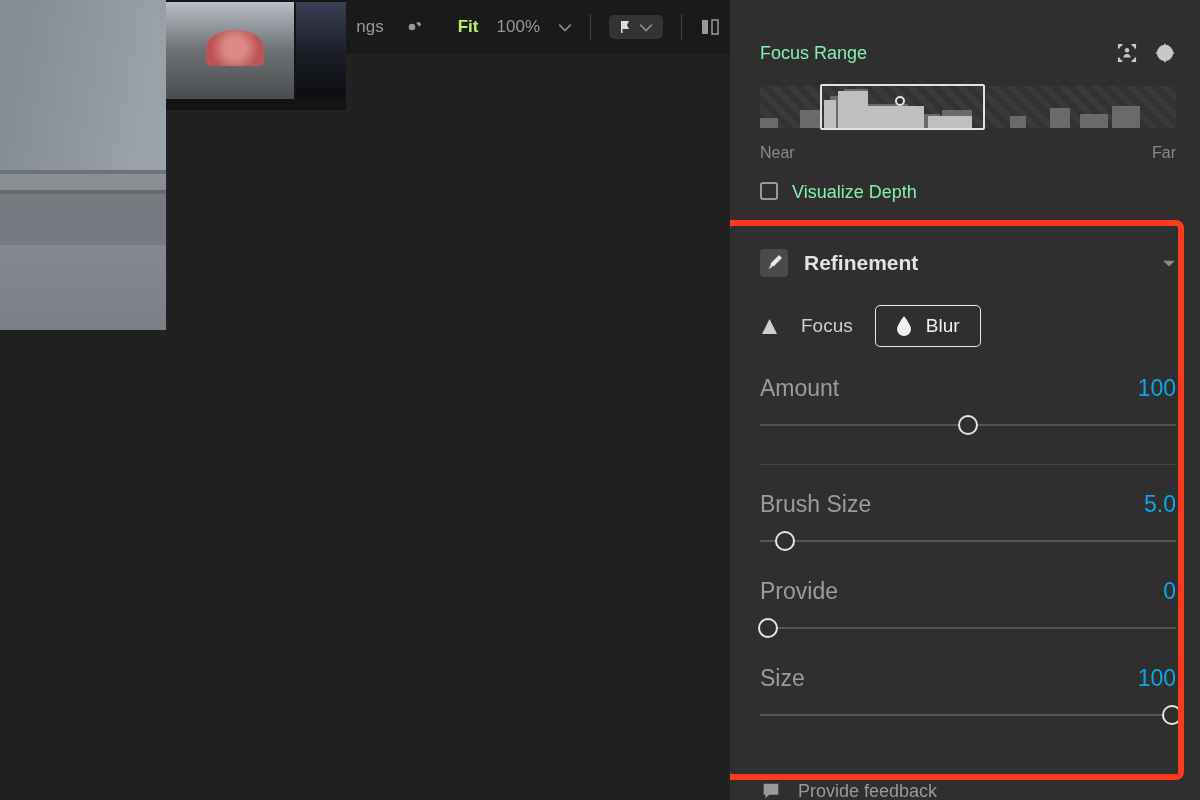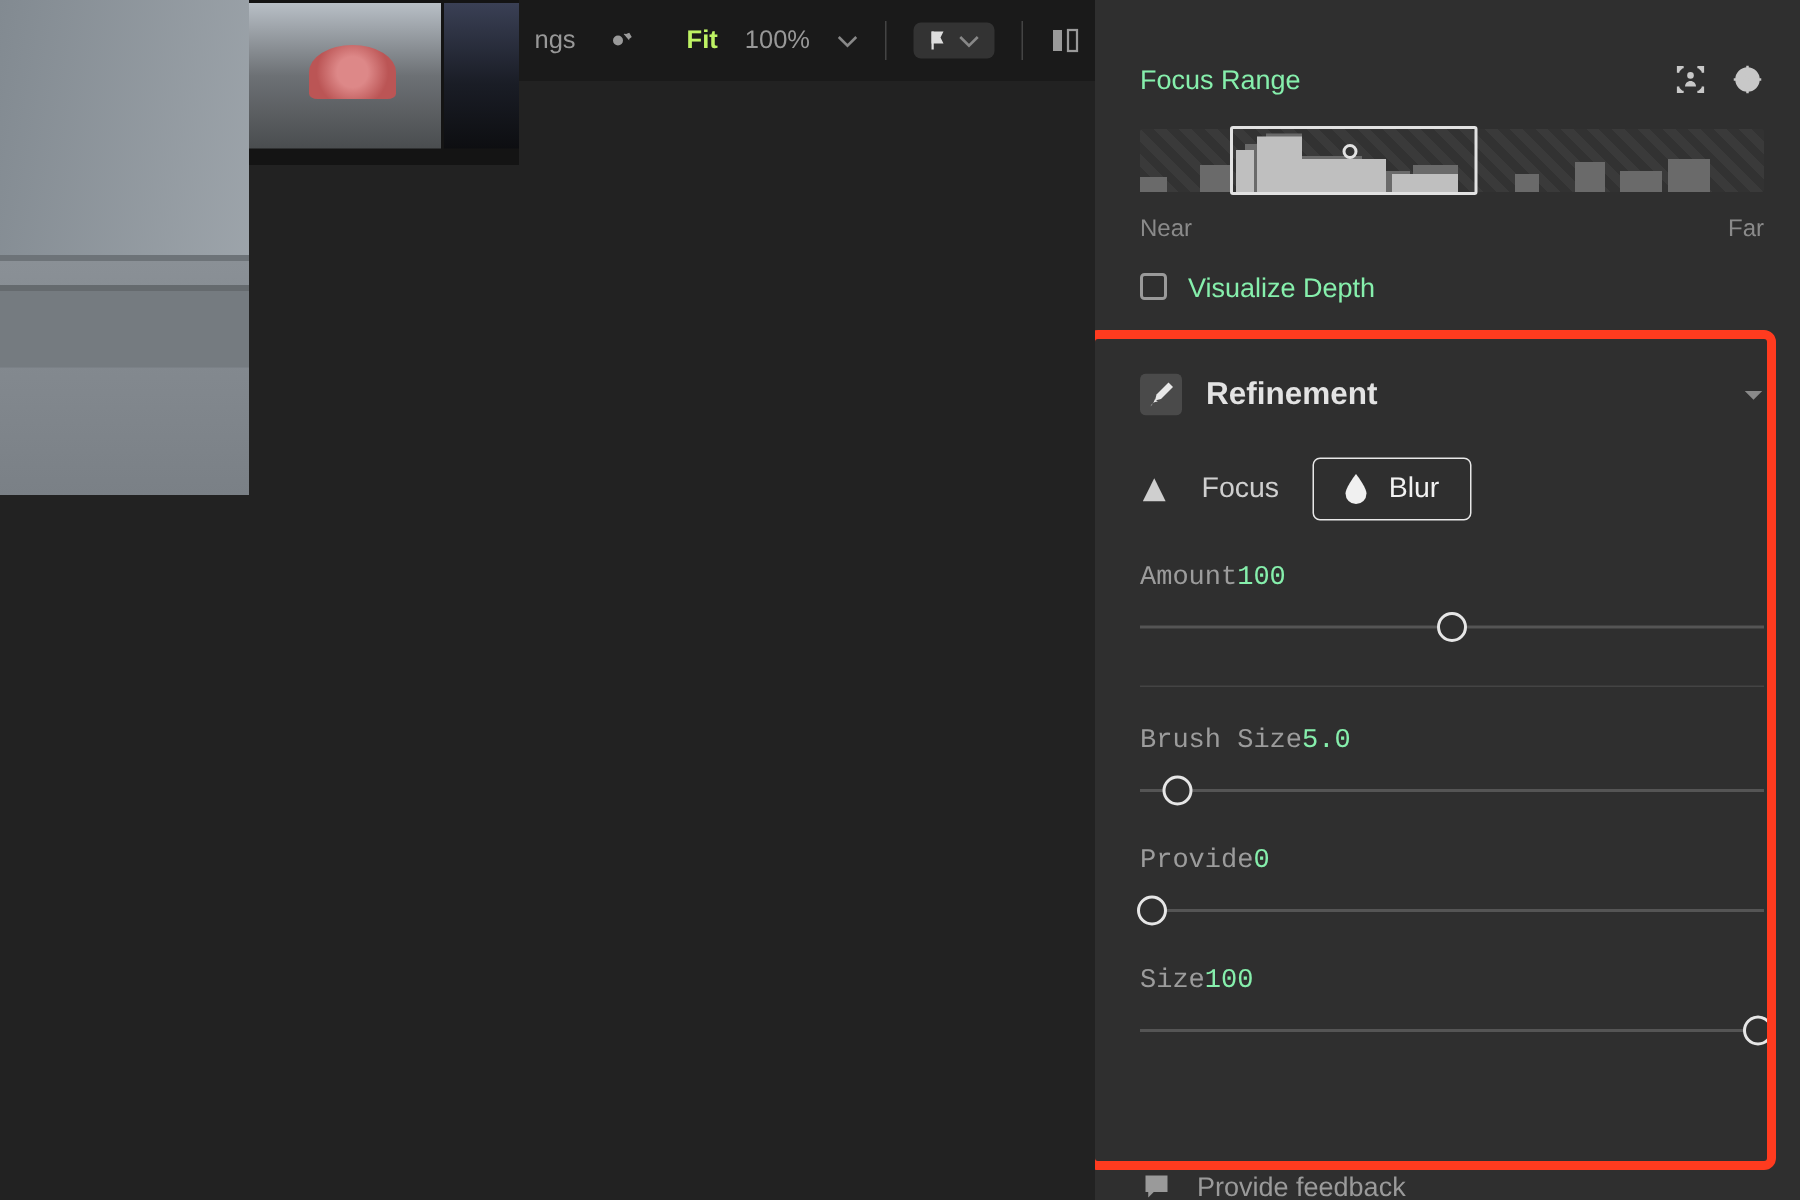--- a/index.html
+++ b/index.html
@@ -69,22 +69,22 @@
   .brush-ico{width:28px;height:28px;}
   .refine-title{font-size:21px; font-weight:600; color:#e3e3e3;}
   .chev-dn{margin-left:auto; width:14px;height:14px; fill:#8a8a8a;}
   .seg{ margin-top:28px; gap:22px; align-items:center;}
   .tri{width:19px;height:19px;}
   .seg-label{font-size:19px; color:#cfcfcf;}
   .seg-btn{display:flex; align-items:center; gap:14px; border:1.5px solid #e8e8e8; padding:9px 20px; border-radius:5px;}
   .drop-ico{width:16px;height:20px; fill:#f0f0f0;}
   .seg-btn span{color:#f2f2f2; font-size:19px;}
   .slider-block{margin-top:28px;}
-  .sl-row{justify-content:flex-start; font-size:18px; color:#9c9c9c;font-family:Liberation Mono, monospace;}
-  .sl-val{color:#86efac;}
+  .sl-row{justify-content:space-between; font-size:23px; color:#9c9c9c;}
+  .sl-val{color:#0ea5e9;}
   .track{position:relative; margin-top:14px; height:18px;}
   .track::before{content:""; position:absolute; left:0; right:0; top:50%; height:2px; background:#555; transform:translateY(-50%);}
   .knob{position:absolute; top:50%; width:20px;height:20px; border:2.5px solid #e6e6e6; border-radius:50%; background:#2f2f2f; transform:translate(-50%,-50%);}
   .divider{height:1px; background:#444; margin:30px 0 26px;}
   .feedback{position:absolute; bottom:-2px; left:30px; display:flex; gap:16px; align-items:center; color:#9a9a9a; font-size:18px;}
   .speech{width:22px;height:22px;}
 </style>
 </head>
 <body>
 

